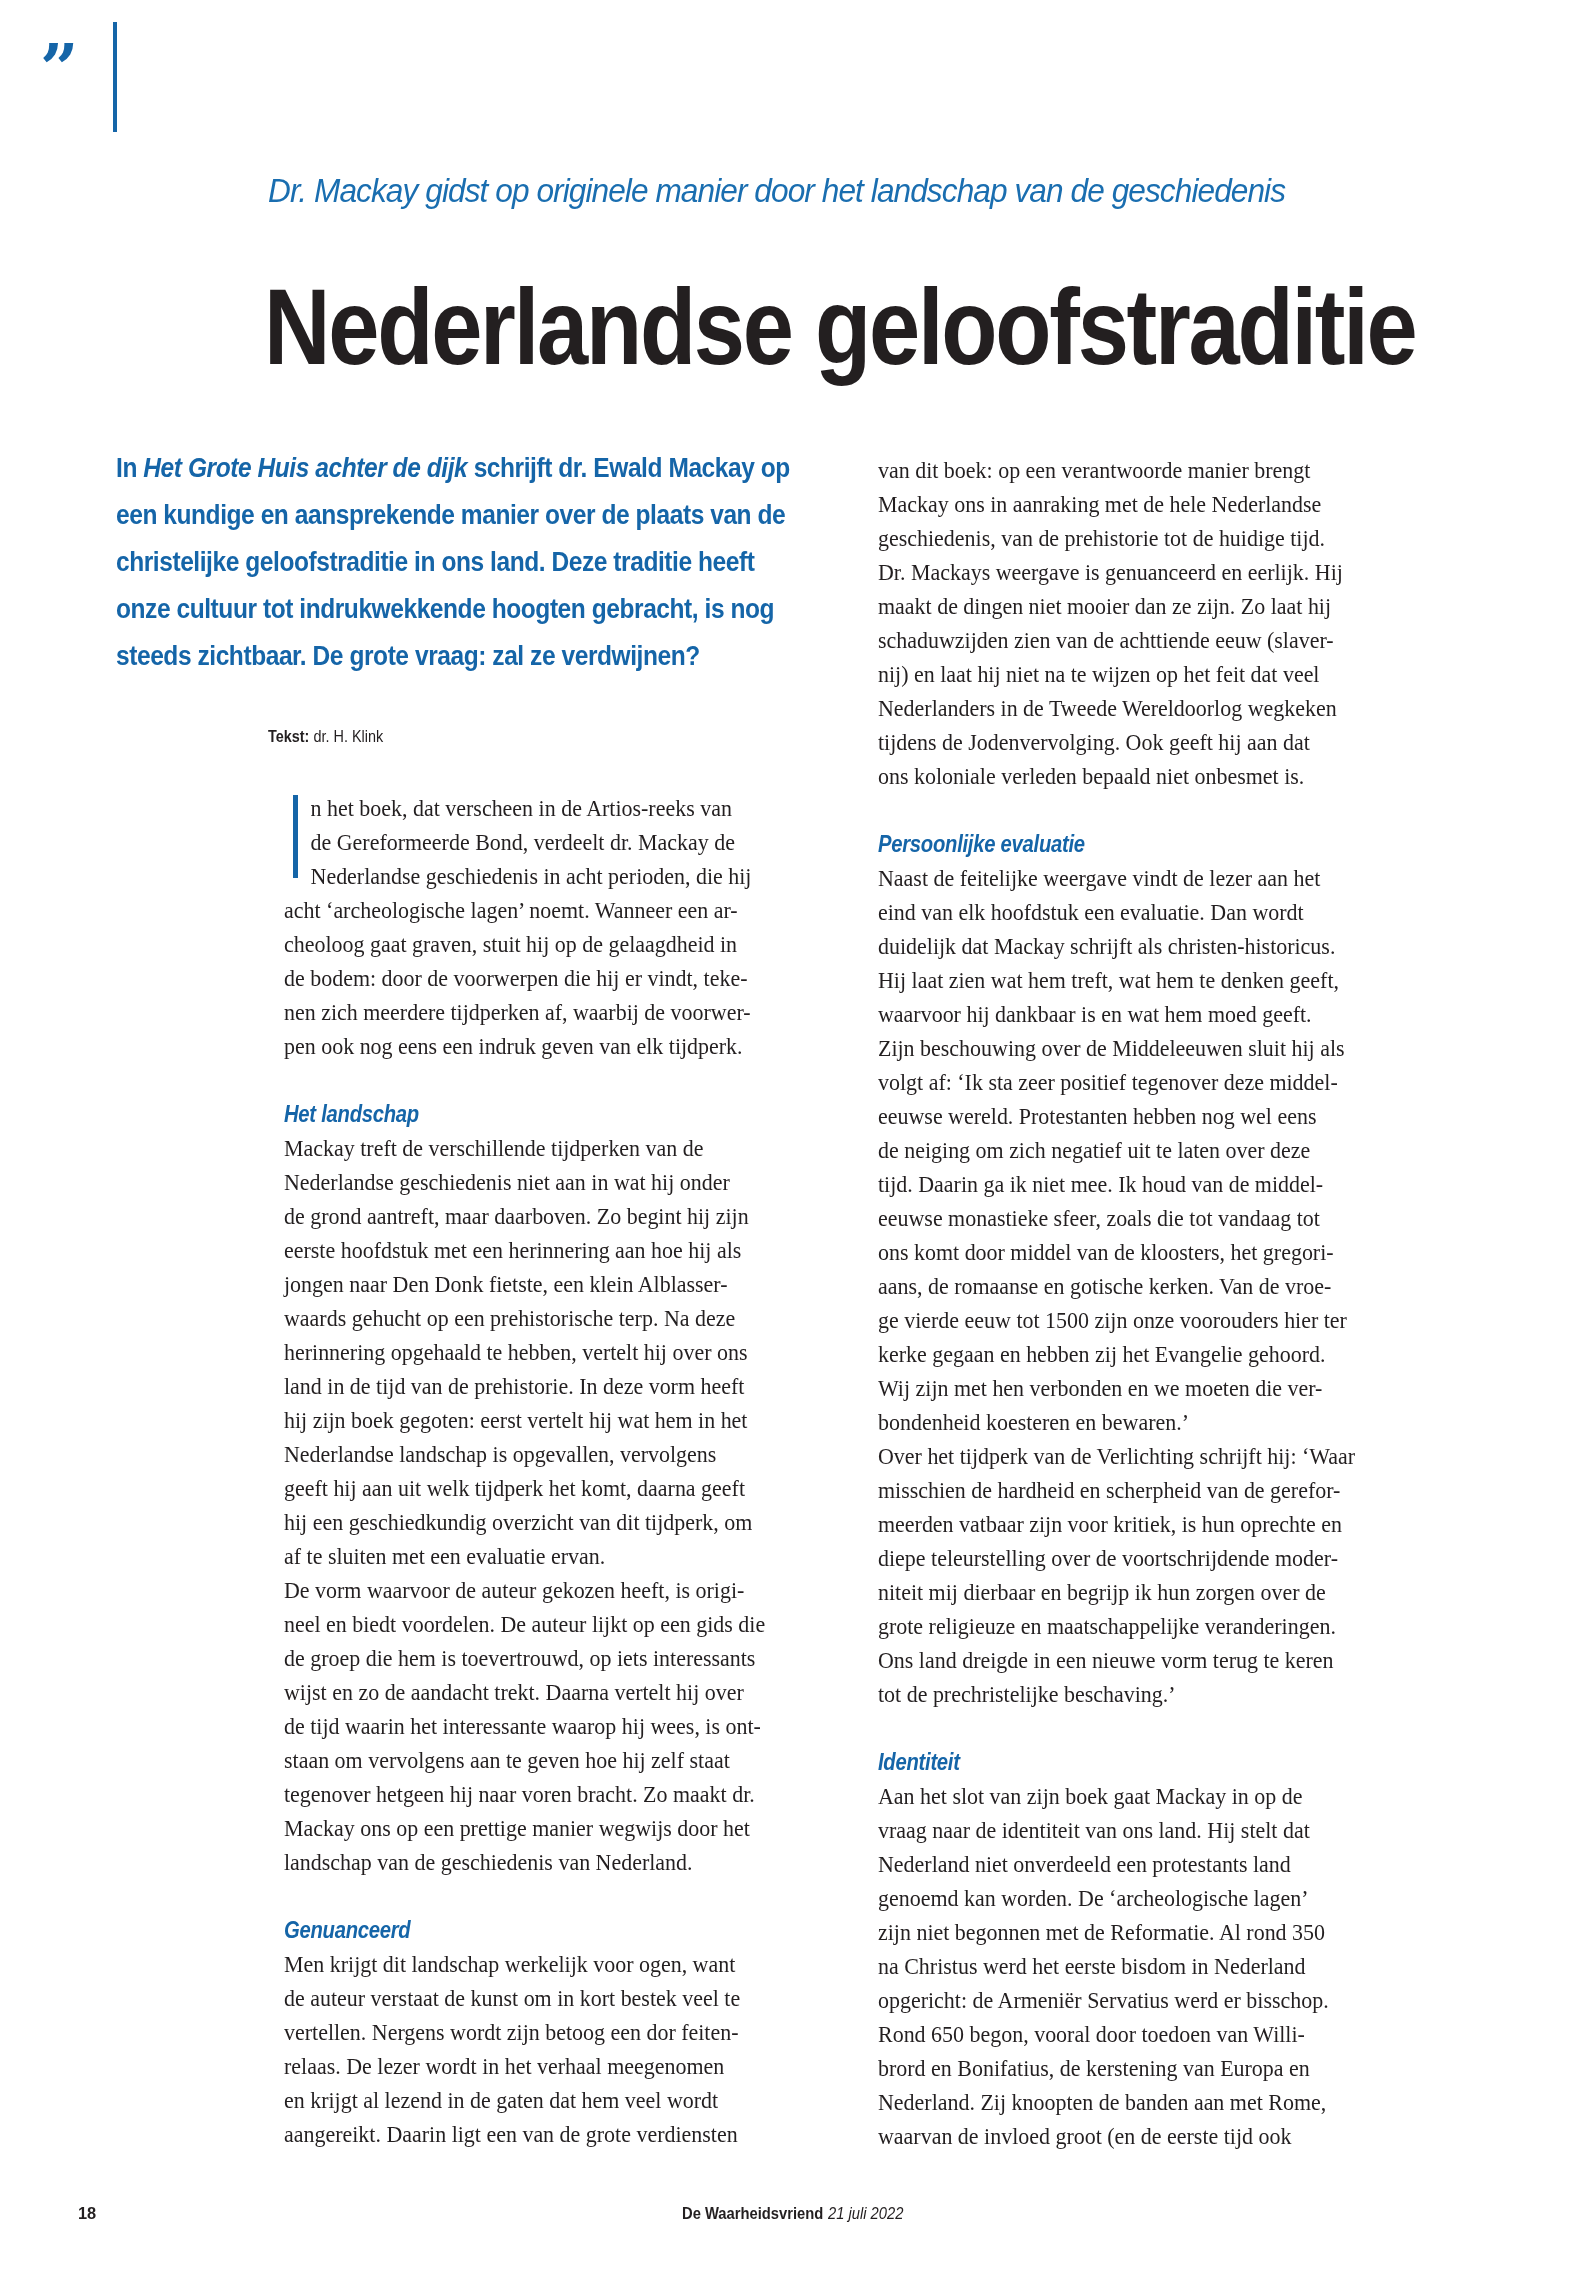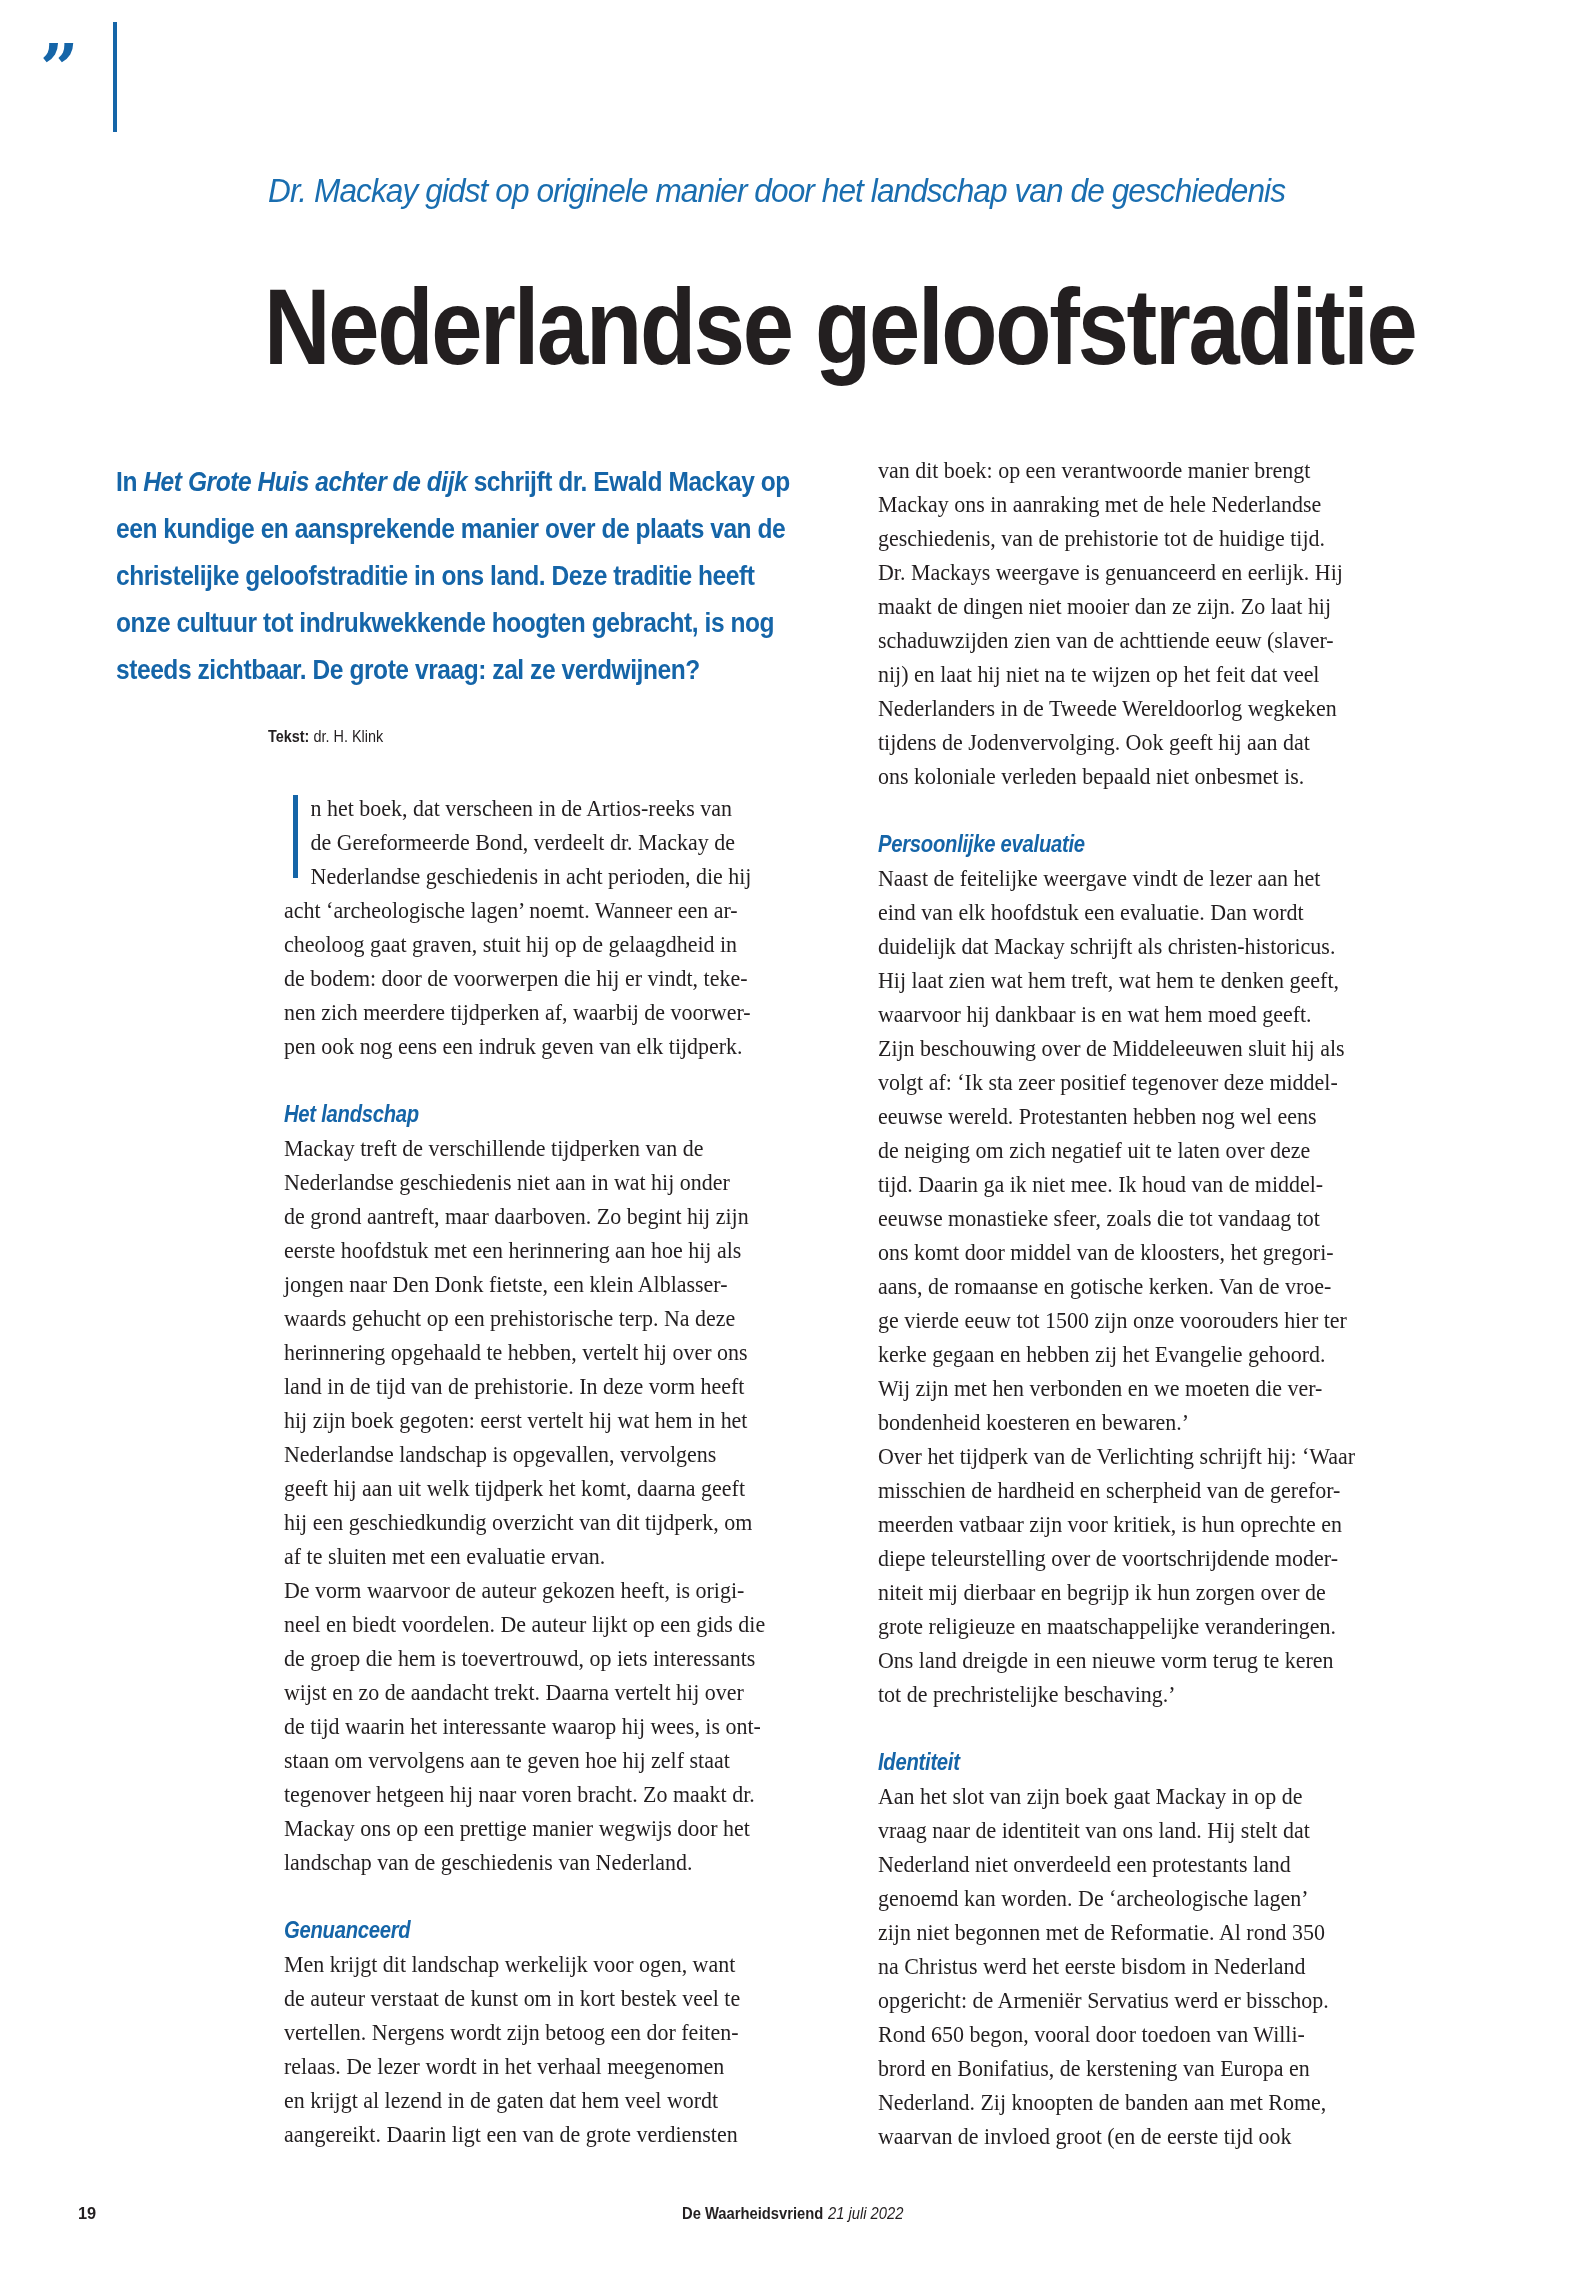--- a/index.html
+++ b/index.html
@@ -2,21 +2,21 @@
 <html style="font-size:14px"><head>
 <meta charset="utf-8">
 <style>
   html, body { margin: 0; padding: 0; background: #ffffff; }
   body { width: 1592px; height: 2295px; position: relative; overflow: hidden; color: #231f20; }
   .abs { position: absolute; }
   .quote-mark { left: 40px; top: 35px; font-family: "DejaVu Serif", serif; font-weight: bold; font-size: 67px; line-height: 1; color: #1565a8; }
   .side-rule { left: 113px; top: 21.6px; width: 3.5px; height: 110px; background: #1565a8; }
   .subtitle { left: 268px; top: 171px; font-family: "Liberation Sans", sans-serif; font-style: italic; font-size: 34px; color: #1a6eb0; letter-spacing: -1px; white-space: nowrap; transform: scaleX(0.93); transform-origin: left top; }
   .title { left: 264px; top: 274px; font-family: "Liberation Sans", sans-serif; font-weight: bold; font-size: 107px; line-height: 1; color: #231f20; letter-spacing: -2.6px; white-space: nowrap; transform: scaleX(0.86); transform-origin: left top; }
-  .intro { left: 116px; top: 444px; width: 759px; font-family: "Liberation Sans", sans-serif; font-weight: bold; font-size: 28.5px; line-height: 47px; color: #1565a8; letter-spacing: -0.5px; margin-top: 14px; }
+  .intro { left: 116px; top: 444px; width: 759px; font-family: "Liberation Sans", sans-serif; font-weight: bold; font-size: 28.5px; line-height: 47px; color: #1565a8; letter-spacing: -0.5px; }
   .intro .line { display: block; white-space: nowrap; transform: scaleX(0.86); transform-origin: left top; }
   .intro i { font-style: italic; }
   .byline { left: 268px; top: 727px; font-family: "Liberation Sans", sans-serif; font-size: 16.4px; color: #231f20; white-space: nowrap; transform: scaleX(0.88); transform-origin: left top; }
   .byline b { font-weight: bold; }
   .col { position: absolute; font-family: "Liberation Serif", serif; font-size: 24px; line-height: 34px; color: #231f20; }
   .col .ln { display: block; white-space: nowrap; transform: scaleX(0.915); transform-origin: left top; }
   .col .ln.indent { padding-left: 29px; }
   .col .head { display: block; font-family: "Liberation Sans", sans-serif; font-style: italic; font-weight: bold; font-size: 23px; color: #1565a8; white-space: nowrap; transform: scaleX(0.88); transform-origin: left top; letter-spacing: -0.3px; }
   .col .gap { display: block; height: 34px; }
   .col-left { left: 284px; top: 791px; width: 570px; }
@@ -152,15 +152,15 @@
         <span class="ln">na Christus werd het eerste bisdom in Nederland</span>
         <span class="ln">opgericht: de Armeniër Servatius werd er bisschop.</span>
         <span class="ln">Rond 650 begon, vooral door toedoen van Willi-</span>
         <span class="ln">brord en Bonifatius, de kerstening van Europa en</span>
         <span class="ln">Nederland. Zij knoopten de banden aan met Rome,</span>
         <span class="ln">waarvan de invloed groot (en de eerste tijd ook</span>
       </div>
     </div>
 </div>
 
-<div class="abs footer-page">19</div>
+<div class="abs footer-page">18</div>
 <div class="abs footer-mag"><span class="name">De Waarheidsvriend</span><span class="date">21 juli 2022</span></div>
 
 
 </body></html>

